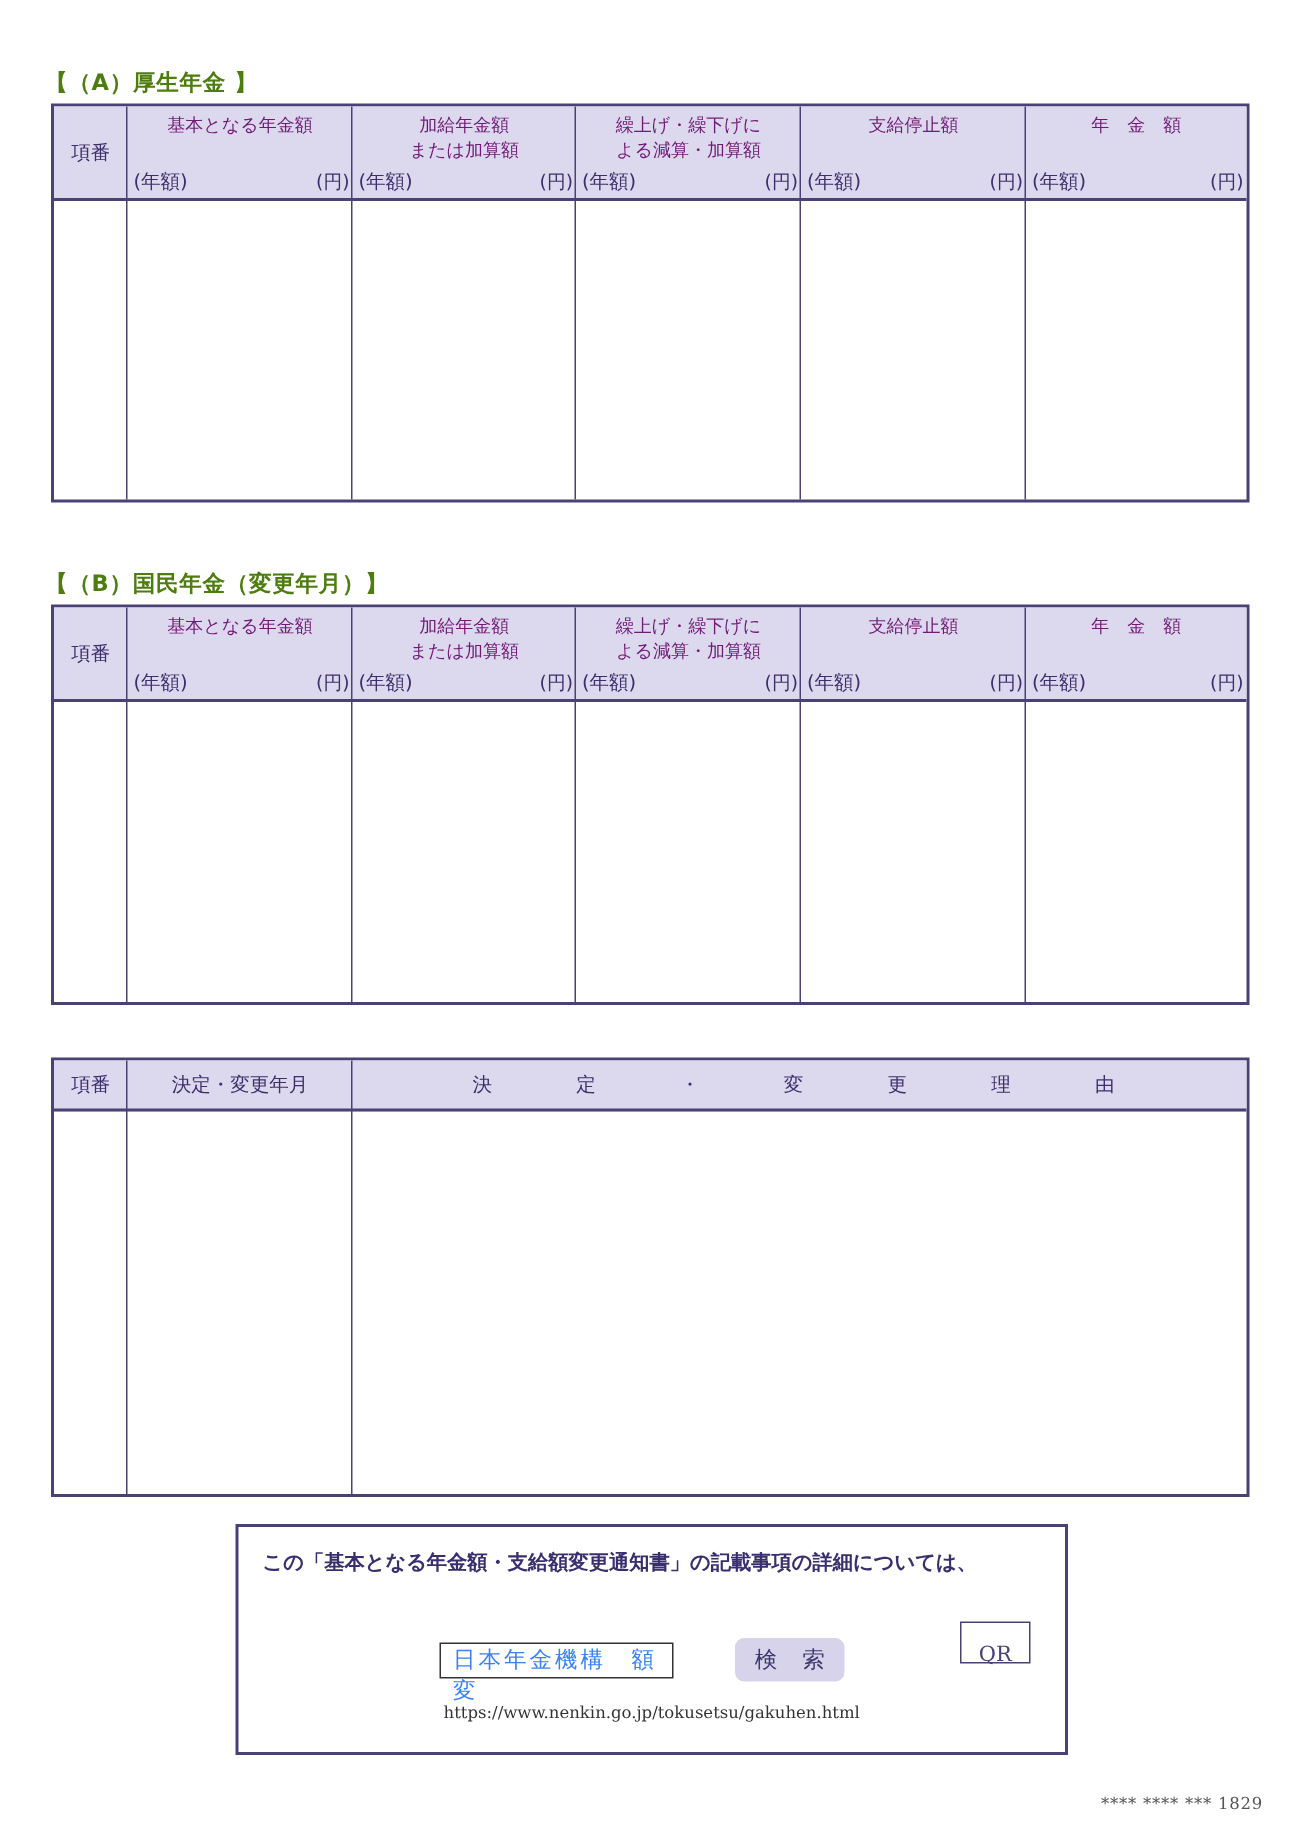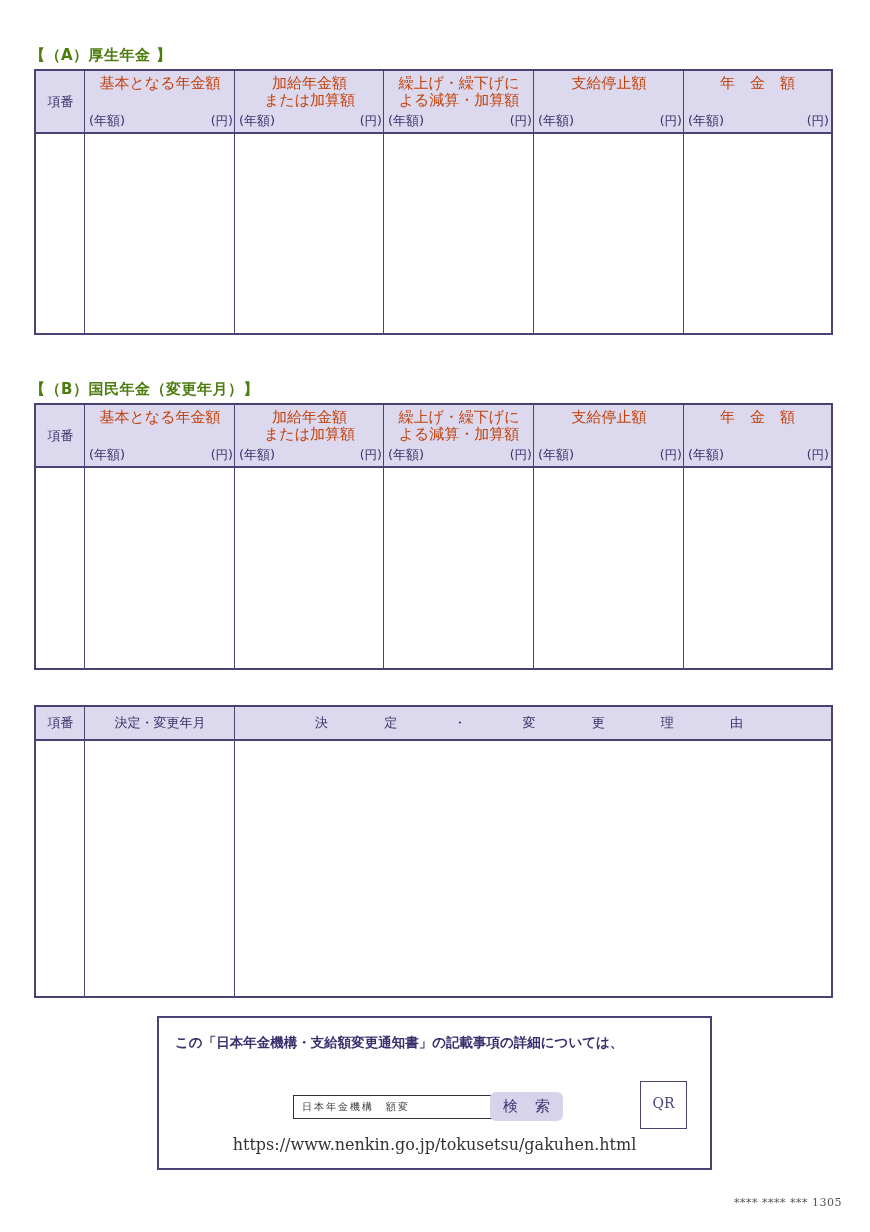--- a/index.html
+++ b/index.html
@@ -14,52 +14,52 @@
     position:absolute; left:34px; width:799px; border:2px solid #4a4275; box-sizing:border-box;
   }
   .tbl .hdr {
     position:absolute; left:0; top:0; right:0; background:#dcd9ee; border-bottom:2px solid #4a4275;
   }
   .col {
     position:absolute; top:0; bottom:0; border-left:1.5px solid #4a4275;
   }
   .hcell { position:absolute; top:0; box-sizing:border-box; }
   .hcell .t {
-    position:absolute; left:0; right:0; top:4px; text-align:center; font-size:15px; line-height:17px; color:#c2410c;
+    position:absolute; left:0; right:0; top:4px; text-align:center; font-size:12px; line-height:17px; color:#701a75;
   }
   .hcell .nen { position:absolute; left:4px; bottom:2px; font-size:13px; color:#3d2f6b; }
   .hcell .yen { position:absolute; right:2px; bottom:2px; font-size:12.5px; color:#3d2f6b; }
   .hcell .kou {
     position:absolute; left:0; right:0; top:50%; transform:translateY(-50%); text-align:center; font-size:13px; color:#3d2f6b;
   }
   .c-hcell { position:absolute; top:0; height:100%; box-sizing:border-box; }
   .c-hcell .lbl {
     position:absolute; left:0; right:0; top:50%; transform:translateY(-50%); text-align:center; font-size:13px; color:#3d2f6b;
   }
   .reason-lbl { display:flex; justify-content:space-between; padding:0 88px 0 80px; box-sizing:border-box; }
   .info-box {
     position:absolute; left:157px; top:1016px; width:555px; height:154px; border:2px solid #4a4275; box-sizing:border-box;
   }
   .info-text {
     position:absolute; left:16px; top:14px; font-size:13.5px; font-weight:bold; line-height:21px; color:#3a2f6e;
   }
   .search-box {
-    position:absolute; left:134px; top:77px; width:221px; height:24px; border:1.5px solid #333; box-sizing:border-box;
-    font-size:10px; letter-spacing:2px; color:#404040; line-height:21px; padding-left:8px;
+    position:absolute; left:134px; top:77px; width:156px; height:24px; border:1.5px solid #333; box-sizing:border-box;
+    font-size:15px; letter-spacing:2px; color:#3b82f6; line-height:21px; padding-left:8px;
   }
   .search-btn {
     position:absolute; left:331px; top:74px; width:73px; height:29px; background:#d6d3ea; border-radius:6px;
     font-size:15px; letter-spacing:6px; color:#3d3870; text-align:center; line-height:29px; padding-left:6px; box-sizing:border-box;
   }
   .qr {
-    position:absolute; left:481px; top:63px; width:47px; height:48px; border:1.5px solid #4a4275; box-sizing:border-box;
+    position:absolute; left:481px; top:63px; width:47px; height:28px; border:1.5px solid #4a4275; box-sizing:border-box;
     font-family:"DejaVu Serif", serif; font-size:14px; color:#4a4275; text-align:center; line-height:43px;
   }
   .url {
-    position:absolute; left:0; right:0; top:117px; text-align:center; font-family:"DejaVu Serif", serif; font-size:16px; color:#333;
+    position:absolute; left:0; right:0; top:117px; text-align:center; font-family:"DejaVu Serif", serif; font-size:11px; color:#333;
   }
   .footer-code {
     position:absolute; right:28px; top:1196px; font-family:"DejaVu Serif", serif; font-size:11px; color:#555; letter-spacing:0.5px;
   }
 </style>
 </head>
 <body>
 
 <div class="section-title" style="top:46px;">【（A）厚生年金 】</div>
 <div class="tbl" style="top:69px; height:266px;">
@@ -158,21 +158,21 @@
         <span>由</span>
       </div>
     </div>
   </div>
   <div class="col" style="left:48px;"></div>
   <div class="col" style="left:198px;"></div>
 </div>
 
 <div class="info-box">
   <div class="info-text">
-    <div>この「日本年金機構・支給額変更通知書」の記載事項の詳細については、</div>
+    <div>この「基本となる年金額・支給額変更通知書」の記載事項の詳細については、</div>
   </div>
   <div class="search-box">日本年金機構　額変</div>
   <div class="search-btn">検 索</div>
   <div class="qr">QR</div>
   <div class="url">https://www.nenkin.go.jp/tokusetsu/gakuhen.html</div>
 </div>
 
-<div class="footer-code">**** **** *** 1305</div>
+<div class="footer-code">**** **** *** 1829</div>
 
 </body></html>

